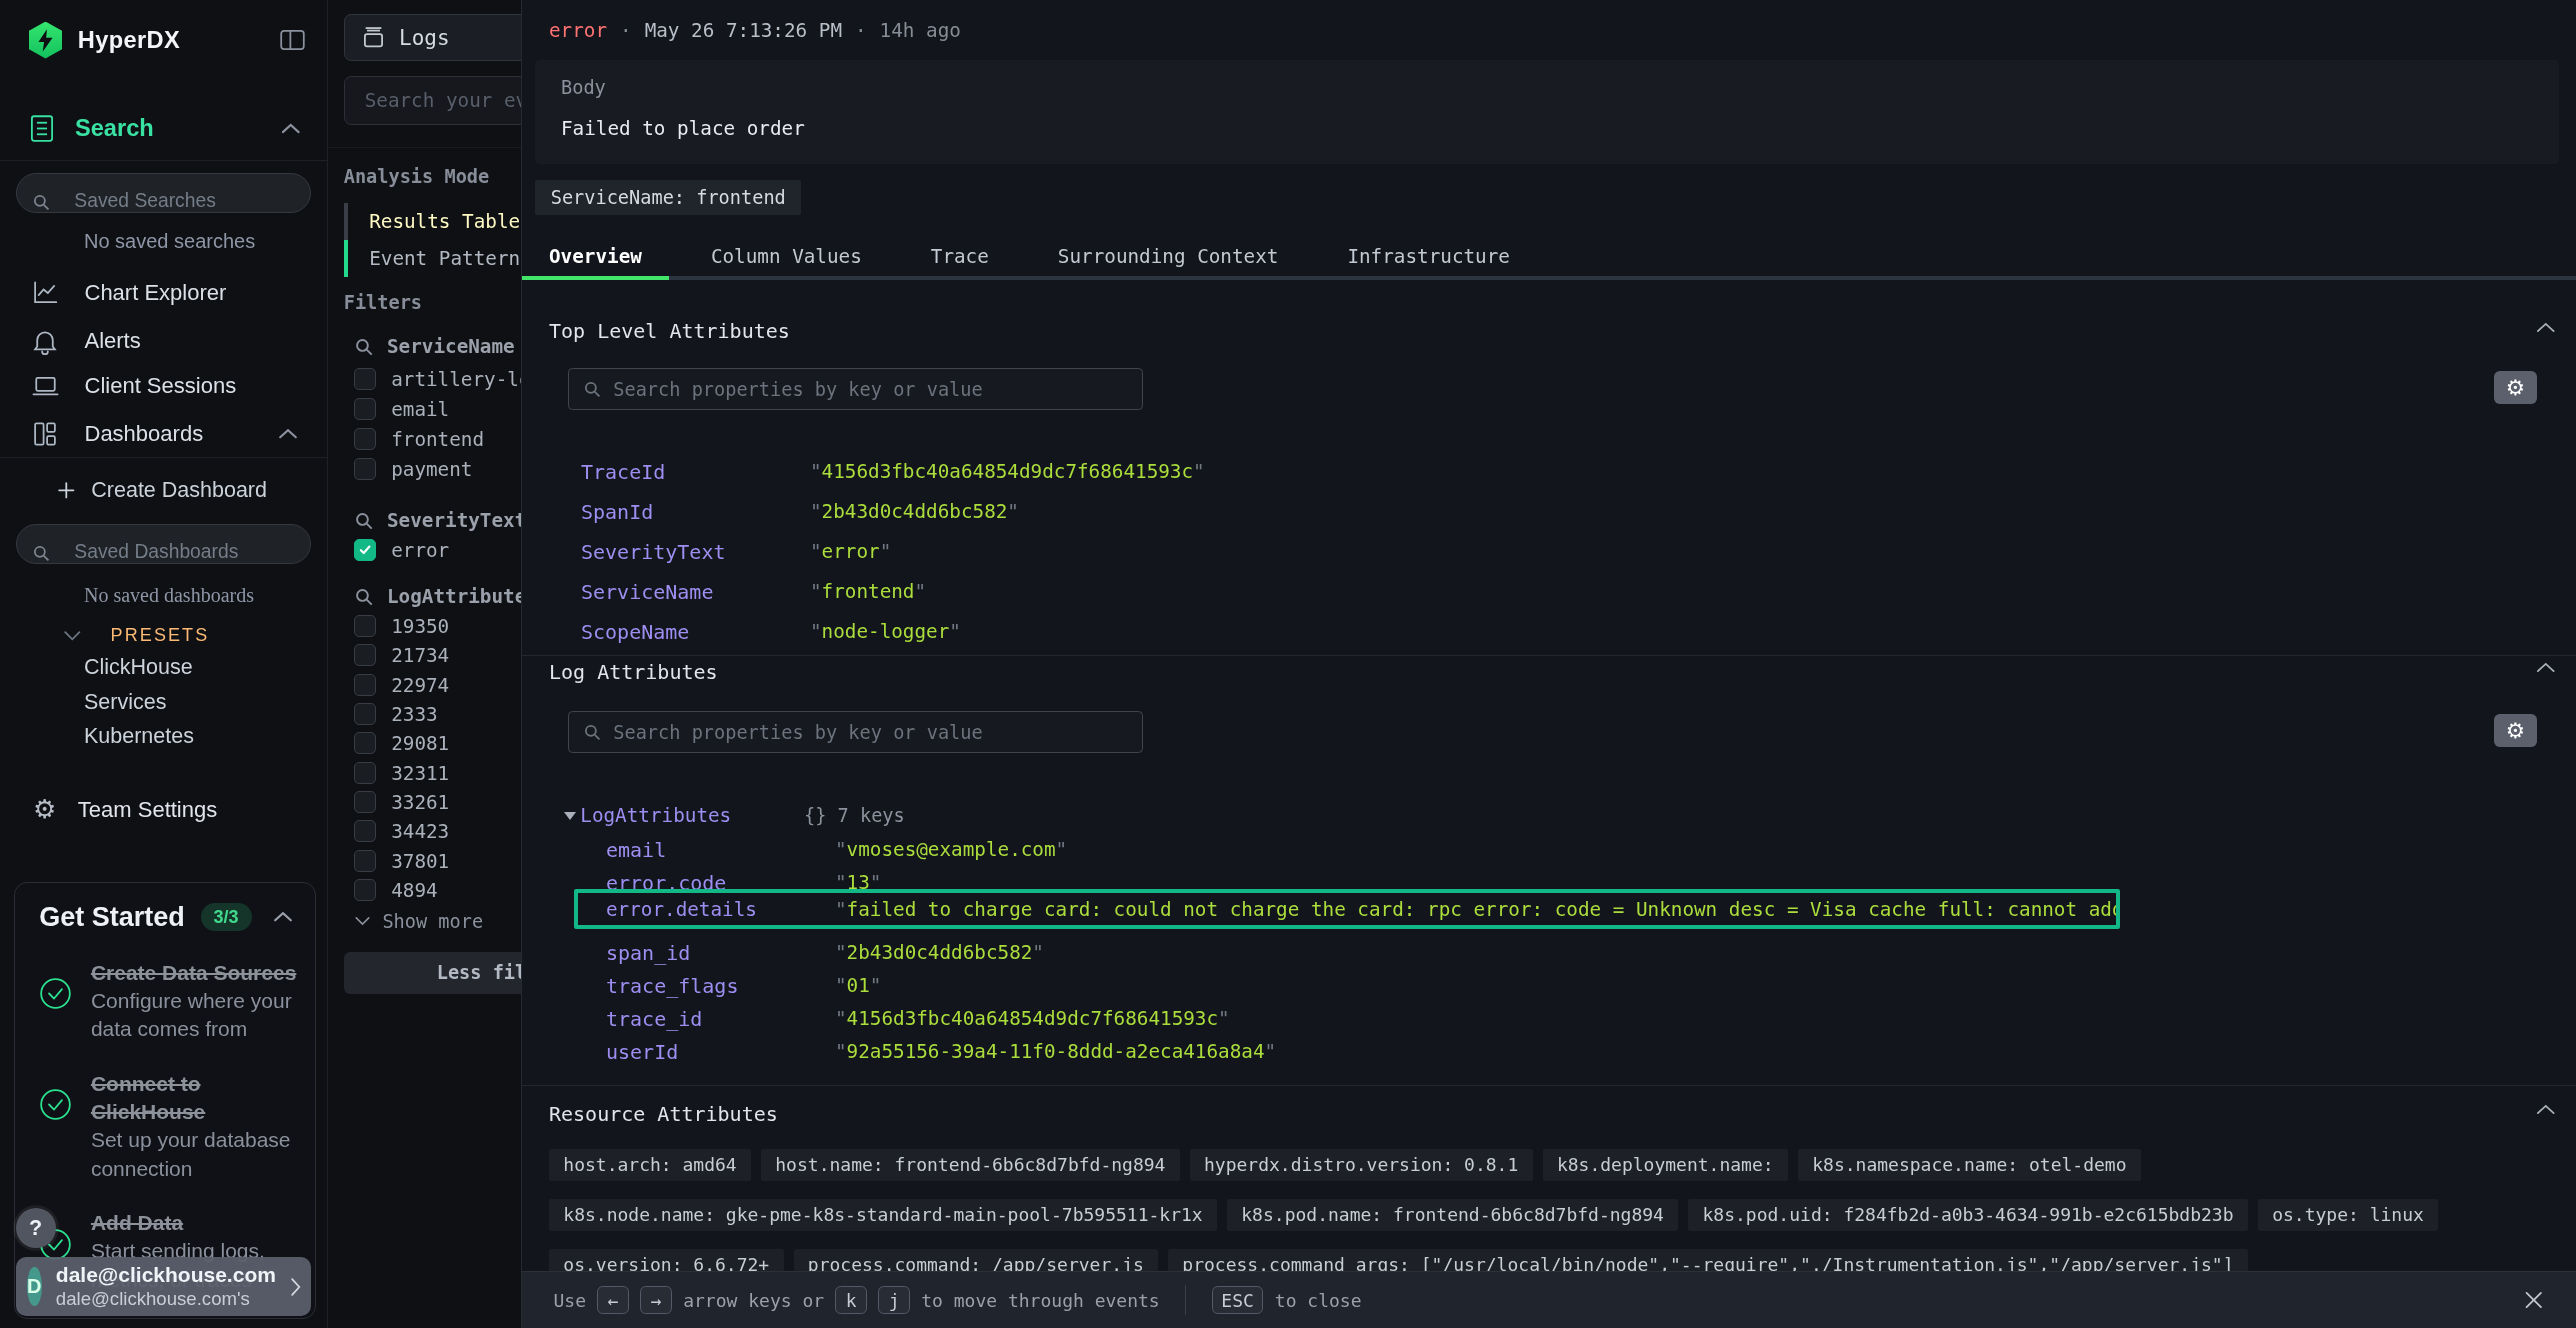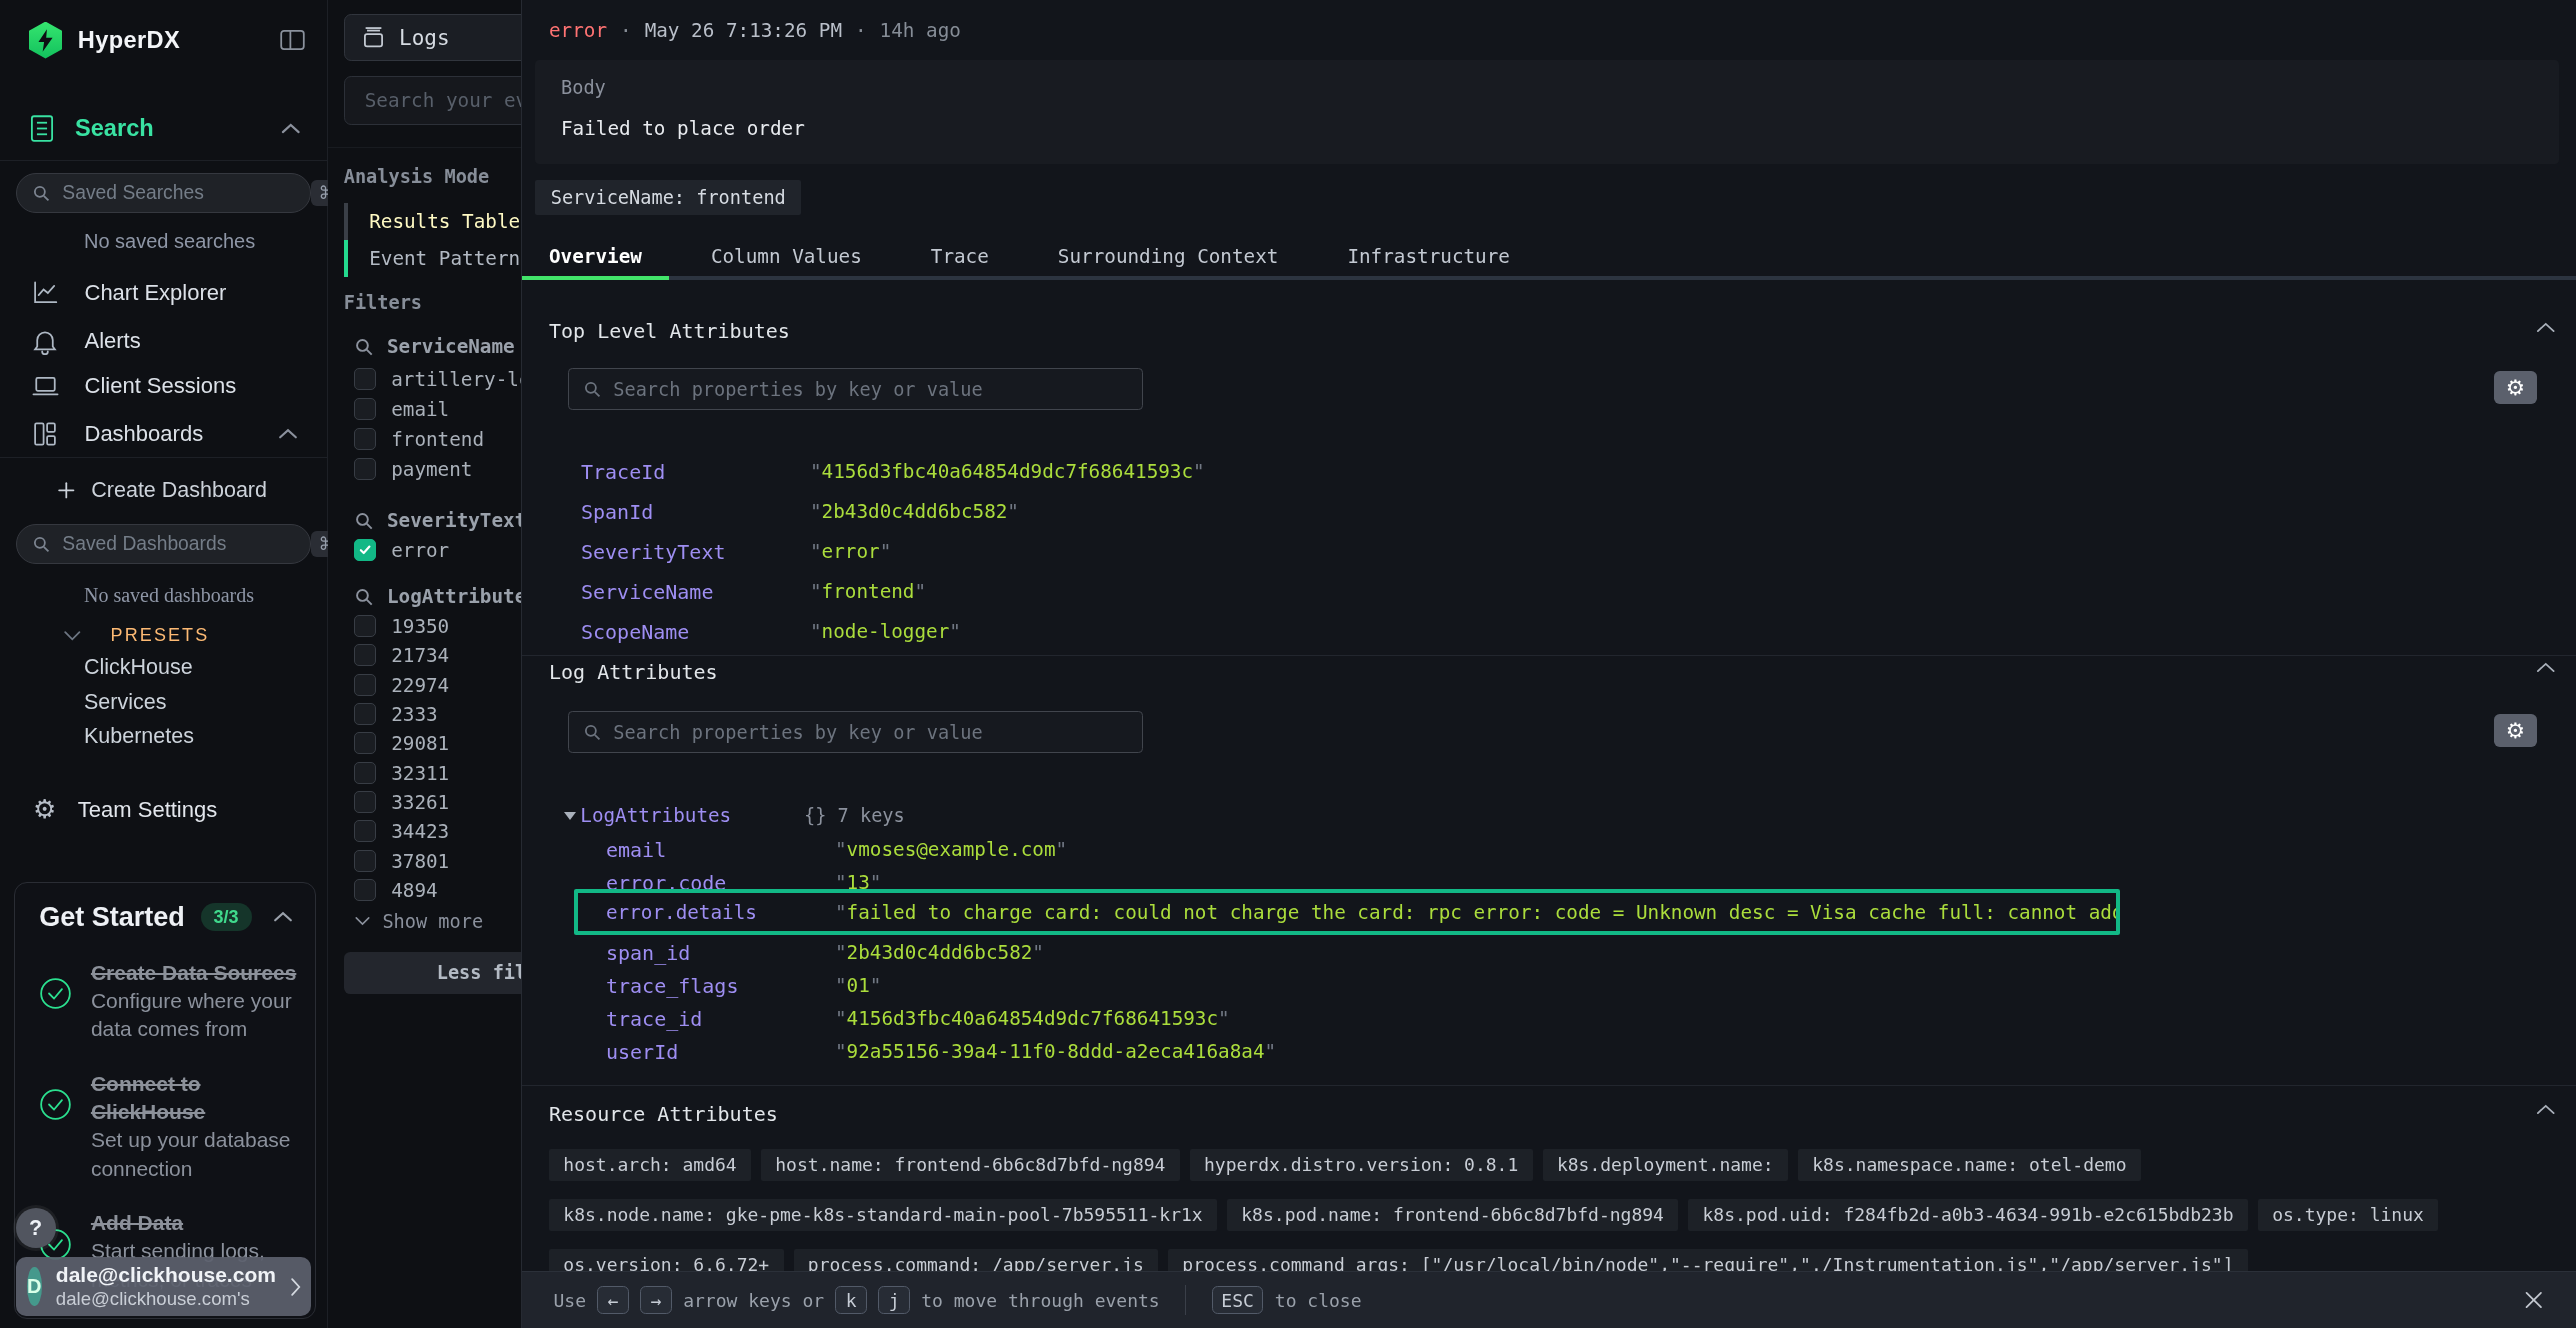--- a/index.html
+++ b/index.html
@@ -11,21 +11,21 @@
   
   .sidebar { position:absolute; left:0; top:0; width:328px; height:100%; background:#0e1014; border-right:0.7px solid #1d2026; }
   .logo-row { position:absolute; top:20px; left:29px; right:21.5px; height:40px; display:flex; align-items:center; }
   .logo-mark { width:33px; height:37px; background:linear-gradient(180deg,#35e56f,#12c15d); clip-path:polygon(50% 0,100% 25%,100% 75%,50% 100%,0 75%,0 25%); display:flex; align-items:center; justify-content:center; }
   .logo-name { margin-left:15.7px; font-size:23.6px; font-weight:bold; color:#f3f5f8; letter-spacing:0.4px; }
   .panel-toggle { margin-left:auto; }
   .nav-search-row { position:absolute; top:107px; left:29px; right:26px; height:42px; display:flex; align-items:center; }
   .nav-search-row .lbl { margin-left:20px; font-size:23.6px; font-weight:bold; color:#39e2a2; }
   .nav-search-row .chev { margin-left:auto; }
   .sb-div1 { position:absolute; top:160px; left:0; right:0; border-top:0.7px solid #1d2026; }
-  .pill { position:absolute; left:15.7px; right:15.7px; height:40px; border-radius:20px; background:#1f2227; border:1.1px solid #35383f; display:flex; align-items:center; padding:0 15.7px; }
+  .pill { position:absolute; left:15.7px; right:15.7px; height:40px; border-radius:20px; background:#1f2227; border:1.1px solid #35383f; display:flex; align-items:flex-end; padding:0 15.7px;gap:12px; }
   .pill input { flex:1; margin-left:11.4px; background:transparent; border:none; outline:none; font-size:19.3px; color:#aab1bb; font-family:"Liberation Sans",sans-serif; }
   .pill input::placeholder { color:#70commentted7a84; }
   .pill input::placeholder { color:#747d88; }
   .pill .kbd-hint { font-size:18px; color:#969eab; background:#2a2d34; border-radius:5.7px; padding:2.1px 7.2px; }
   .pill-1 { top:173px; } .pill-2 { top:524px; }
   .no-saved { position:absolute; left:84px; font-size:20px; color:#8e96a6; }
   .ns-1 { top:230px; } .ns-2 { top:584px;font-family:Liberation Serif, serif; }
   .nav-item { position:absolute; left:0; right:0; height:40px; display:flex; align-items:center; padding-left:31.5px; cursor:pointer; }
   .nav-item .ic { width:27px; display:flex; justify-content:center; }
   .nav-item .lbl { margin-left:26px; font-size:22px; color:#dce1e8; }
@@ -101,21 +101,21 @@
   .kv { position:absolute; left:0; right:0; display:flex; padding-left:59px; height:33px; align-items:center; }
   .kv .k { width:229px; flex:0 0 229px; font-family:"DejaVu Sans Mono",monospace; font-size:20px; color:#9e8ef2; cursor:pointer; }
   .kv .v { font-family:"DejaVu Sans Mono",monospace; font-size:19.3px; color:#abdd3c; white-space:nowrap; cursor:pointer; }
   .kv .v::before,.kv .v::after { content:'"'; color:#717884; }
   .kv2 { padding-left:84px; }
   .sec-div { position:absolute; left:0; right:0; border-top:0.7px solid #22262e; }
   .tree-root { position:absolute; left:0; right:0; display:flex; align-items:center; padding-left:42px; height:33px; }
   .caret { width:0; height:0; border-left:6.4px solid transparent; border-right:6.4px solid transparent; border-top:8.6px solid #a9b0bb; margin-right:4.3px; }
   .tree-root .k { font-family:"DejaVu Sans Mono",monospace; font-size:19.3px; color:#9e8ef2; cursor:pointer; }
   .tree-root .badge { position:absolute; left:282px; font-family:"DejaVu Sans Mono",monospace; font-size:18.6px; color:#8b919d; }
-  .hl-row { position:absolute; left:52px; width:1546px; height:46px; border:4.3px solid #12b886; border-radius:2.1px; display:flex; align-items:center; padding-left:28px; background:#12151b; }
+  .hl-row { position:absolute; left:52px; width:1546px; height:40px; border:4.3px solid #12b886; border-radius:2.1px; display:flex; align-items:center; padding-left:28px; background:#12151b; }
   .hl-row .k { width:229px; flex:0 0 229px; font-family:"DejaVu Sans Mono",monospace; font-size:19.3px; color:#9e8ef2; cursor:pointer; }
   .hl-row .v { font-family:"DejaVu Sans Mono",monospace; font-size:19.3px; color:#abdd3c; white-space:nowrap; overflow:hidden; cursor:pointer; }
   .hl-row .v::before,.hl-row .v::after { content:'"'; color:#717884; }
   .chip-row { position:absolute; left:27px; right:17px; display:flex; gap:10px; }
   .r-chip { background:#1d2127; border-radius:2.1px; height:31.5px; line-height:31.5px; padding:0 14.3px; font-family:"DejaVu Sans Mono",monospace; font-size:18px; color:#c8cdd5; white-space:nowrap; }
   .ev-footer { position:absolute; left:0; right:0; bottom:0; height:57px; background:#20242c; border-top:0.7px solid #2b3039; display:flex; align-items:center; padding:0 31.5px; gap:11.4px; font-family:"DejaVu Sans Mono",monospace; font-size:18px; color:#9aa1ab; }
   .kbd { border:1.4px solid #525a68; border-radius:5.7px; background:#272c35; color:#c7cdd6; padding:2.9px 8.6px; min-width:31.5px; text-align:center; }
   .vdiv { width:0.7px; height:30px; background:#3a3f49; margin:0 14.3px; }
   .close-x { position:absolute; right:31.5px; top:50%; transform:translateY(-50%); cursor:pointer; }
 </style>

